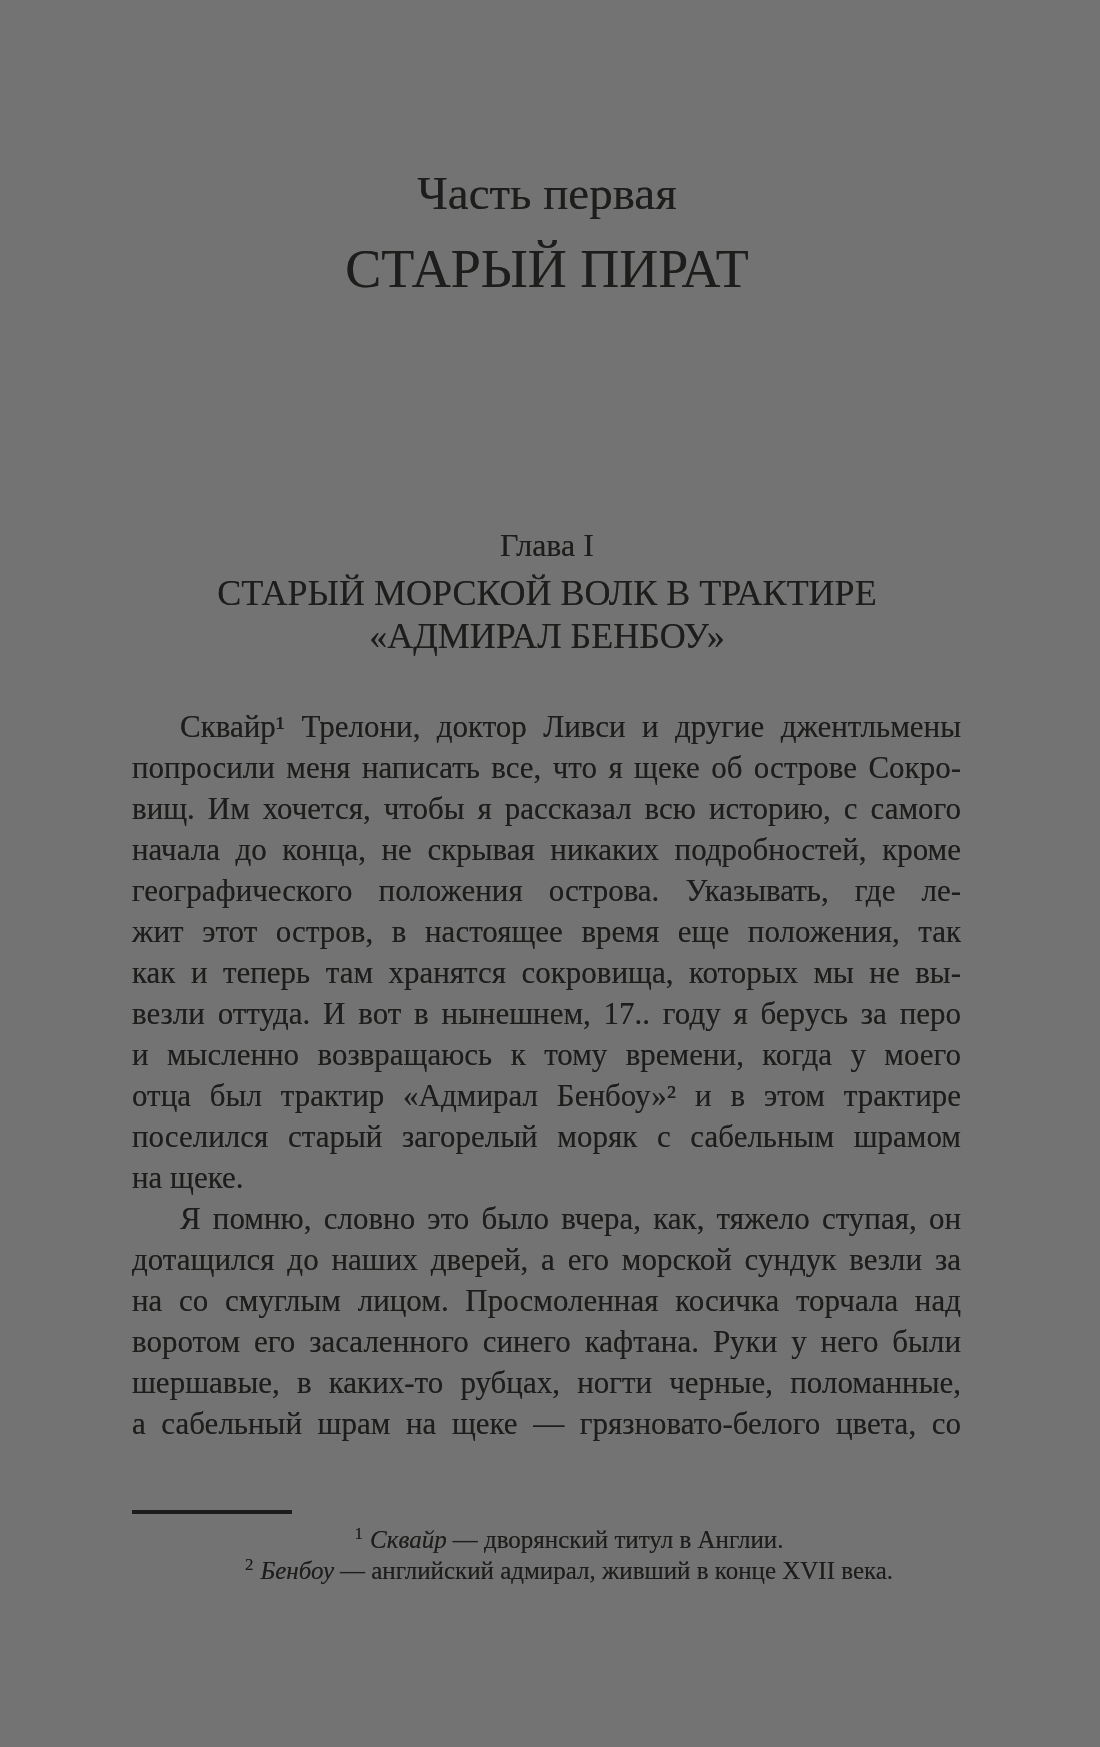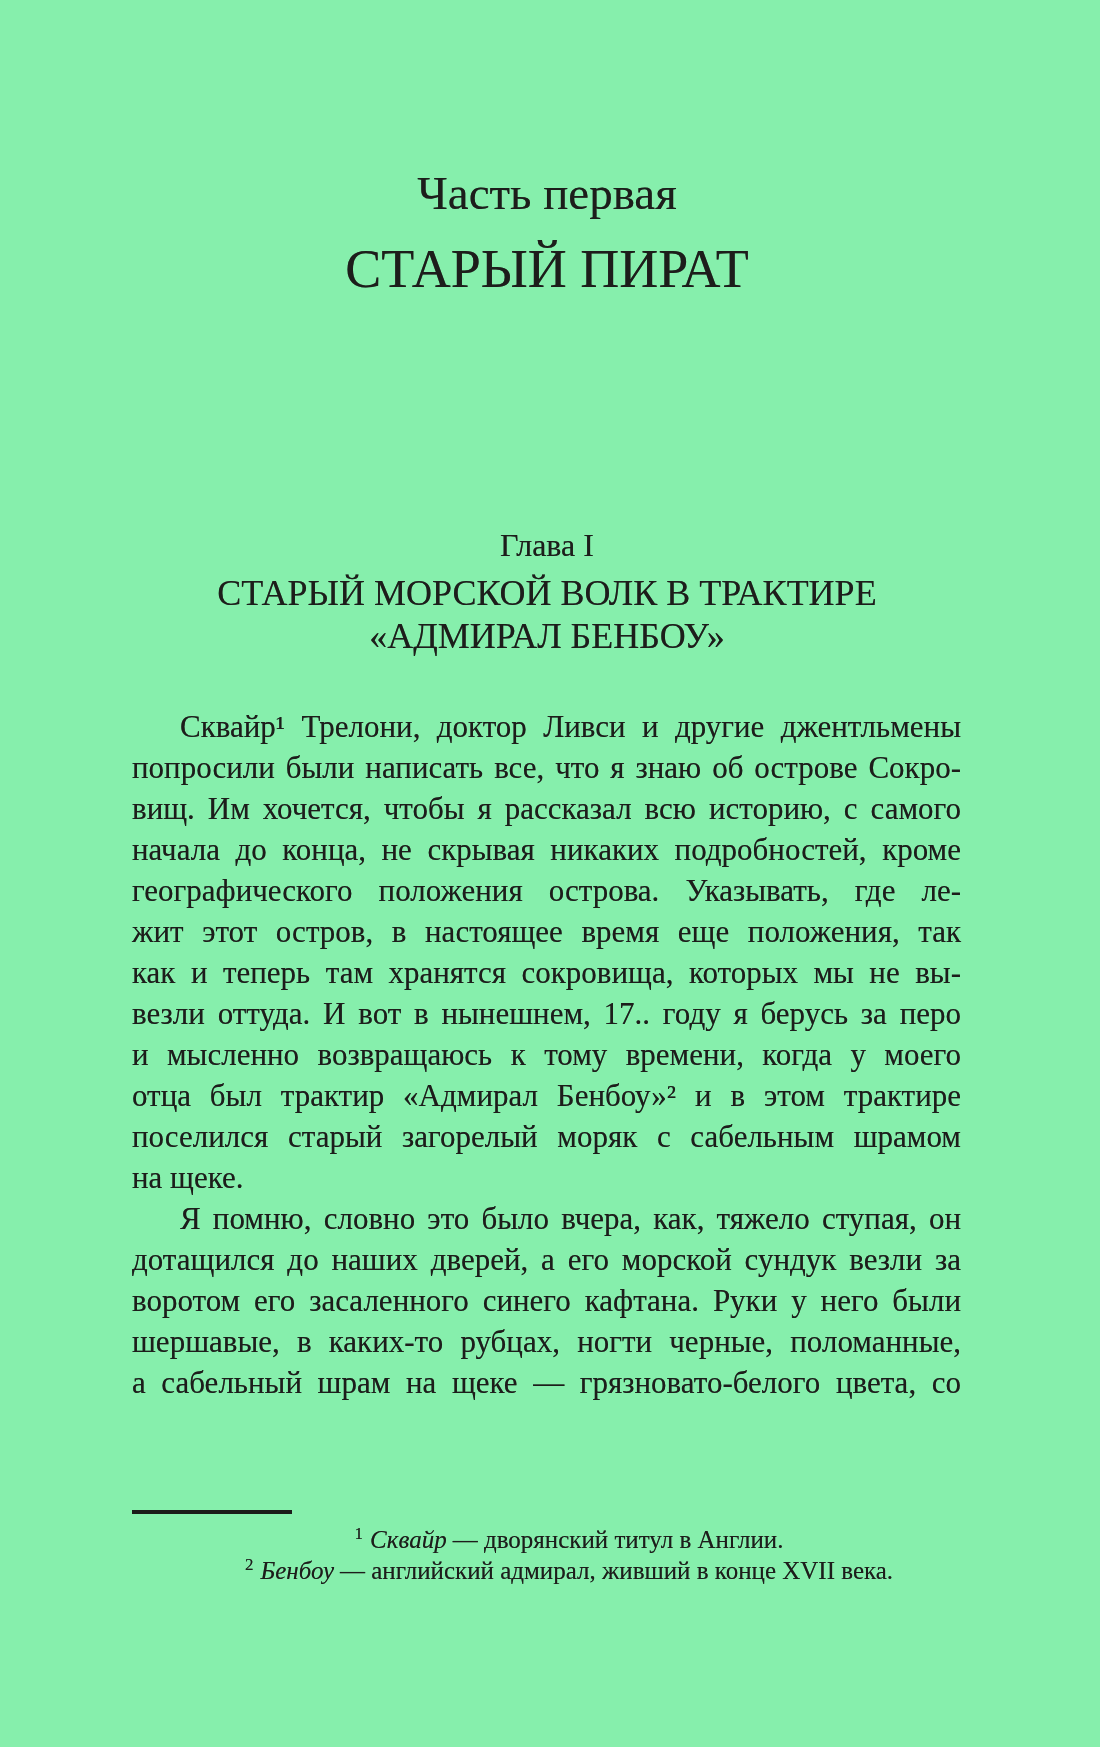--- a/index.html
+++ b/index.html
@@ -5,21 +5,21 @@
   html,body{margin:0;padding:0;}
   body{
     width:1100px;height:1747px;
     background:#ffffff;
     font-family:"Liberation Serif","DejaVu Serif",serif;
     color:#1d1d1b;
     overflow:hidden;
   }
   .page{
     position:relative;width:1100px;height:1747px;
-    background:#86efac;
+    background:#737373;
     text-shadow:0 0 .6px rgba(20,20,20,.55); 
   }
   
   .part-label{
     position:absolute;top:168px;left:132px;width:830px;
     text-align:center;font-size:47px;line-height:1.1;
   }
   .part-title{
     position:absolute;top:240px;left:132px;width:830px;
     text-align:center;font-size:54px;line-height:1.1;
@@ -72,35 +72,36 @@
 
   <div class="chapter-label">Глава I</div>
   <div class="chapter-title">
     <div>СТАРЫЙ МОРСКОЙ ВОЛК В ТРАКТИРЕ</div>
     <div>«АДМИРАЛ БЕНБОУ»</div>
   </div>
 
   <div class="body-text">
     <div>
       <div class="line first">Сквайр¹ Трелони, доктор Ливси и другие джентльмены</div>
-      <div class="line">попросили были написать все, что я знаю об острове Сокро-</div>
+      <div class="line">попросили меня написать все, что я щеке об острове Сокро-</div>
       <div class="line">вищ. Им хочется, чтобы я рассказал всю историю, с самого</div>
       <div class="line">начала до конца, не скрывая никаких подробностей, кроме</div>
       <div class="line">географического положения острова. Указывать, где ле-</div>
       <div class="line">жит этот остров, в настоящее время еще положения, так</div>
       <div class="line">как и теперь там хранятся сокровища, которых мы не вы-</div>
       <div class="line">везли оттуда. И вот в нынешнем, 17.. году я берусь за перо</div>
       <div class="line">и мысленно возвращаюсь к тому времени, когда у моего</div>
       <div class="line">отца был трактир «Адмирал Бенбоу»² и в этом трактире</div>
       <div class="line">поселился старый загорелый моряк с сабельным шрамом</div>
       <div class="line parend">на щеке.</div>
     </div>
     <div>
       <div class="line first">Я помню, словно это было вчера, как, тяжело ступая, он</div>
       <div class="line">дотащился до наших дверей, а его морской сундук везли за</div>
+      <div class="line">на со смуглым лицом. Просмоленная косичка торчала над</div>
       <div class="line">воротом его засаленного синего кафтана. Руки у него были</div>
       <div class="line">шершавые, в каких-то рубцах, ногти черные, поломанные,</div>
       <div class="line">а сабельный шрам на щеке — грязновато-белого цвета, со</div>
     </div>
   </div>
 
   <hr class="fn-rule">
 
   <div class="footnotes">
     <div class="footnote">

